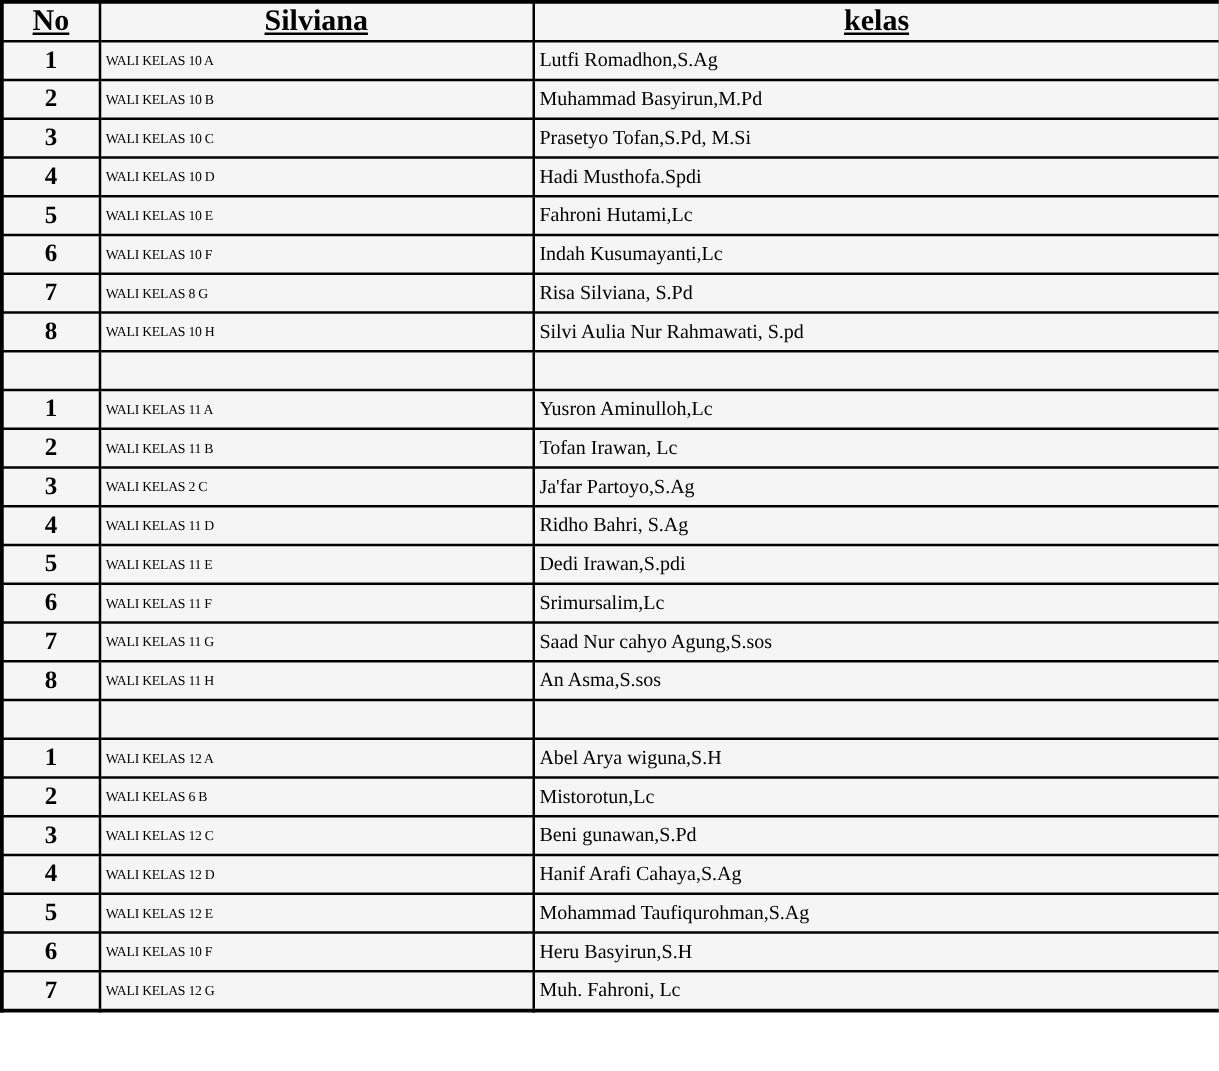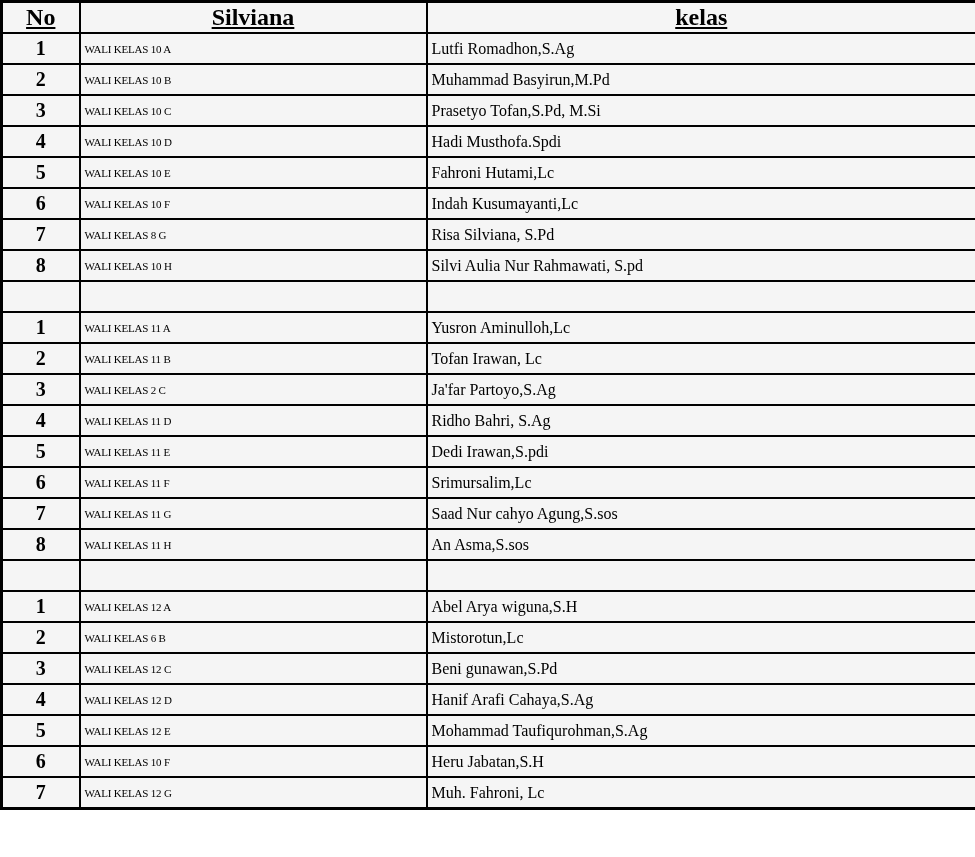--- a/index.html
+++ b/index.html
@@ -210,21 +210,21 @@
 
   <tr>
     <td class="cell-no">5</td>
     <td class="cell-jabatan">WALI KELAS 12 E</td>
     <td class="cell-kelas">Mohammad Taufiqurohman,S.Ag</td>
   </tr>
 
   <tr>
     <td class="cell-no">6</td>
     <td class="cell-jabatan">WALI KELAS 10 F</td>
-    <td class="cell-kelas">Heru Jabatan,S.H</td>
+    <td class="cell-kelas">Heru Basyirun,S.H</td>
   </tr>
 
   <tr>
     <td class="cell-no">7</td>
     <td class="cell-jabatan">WALI KELAS 12 G</td>
     <td class="cell-kelas">Muh. Fahroni, Lc</td>
   </tr>
 </tbody>
 </table>
 

